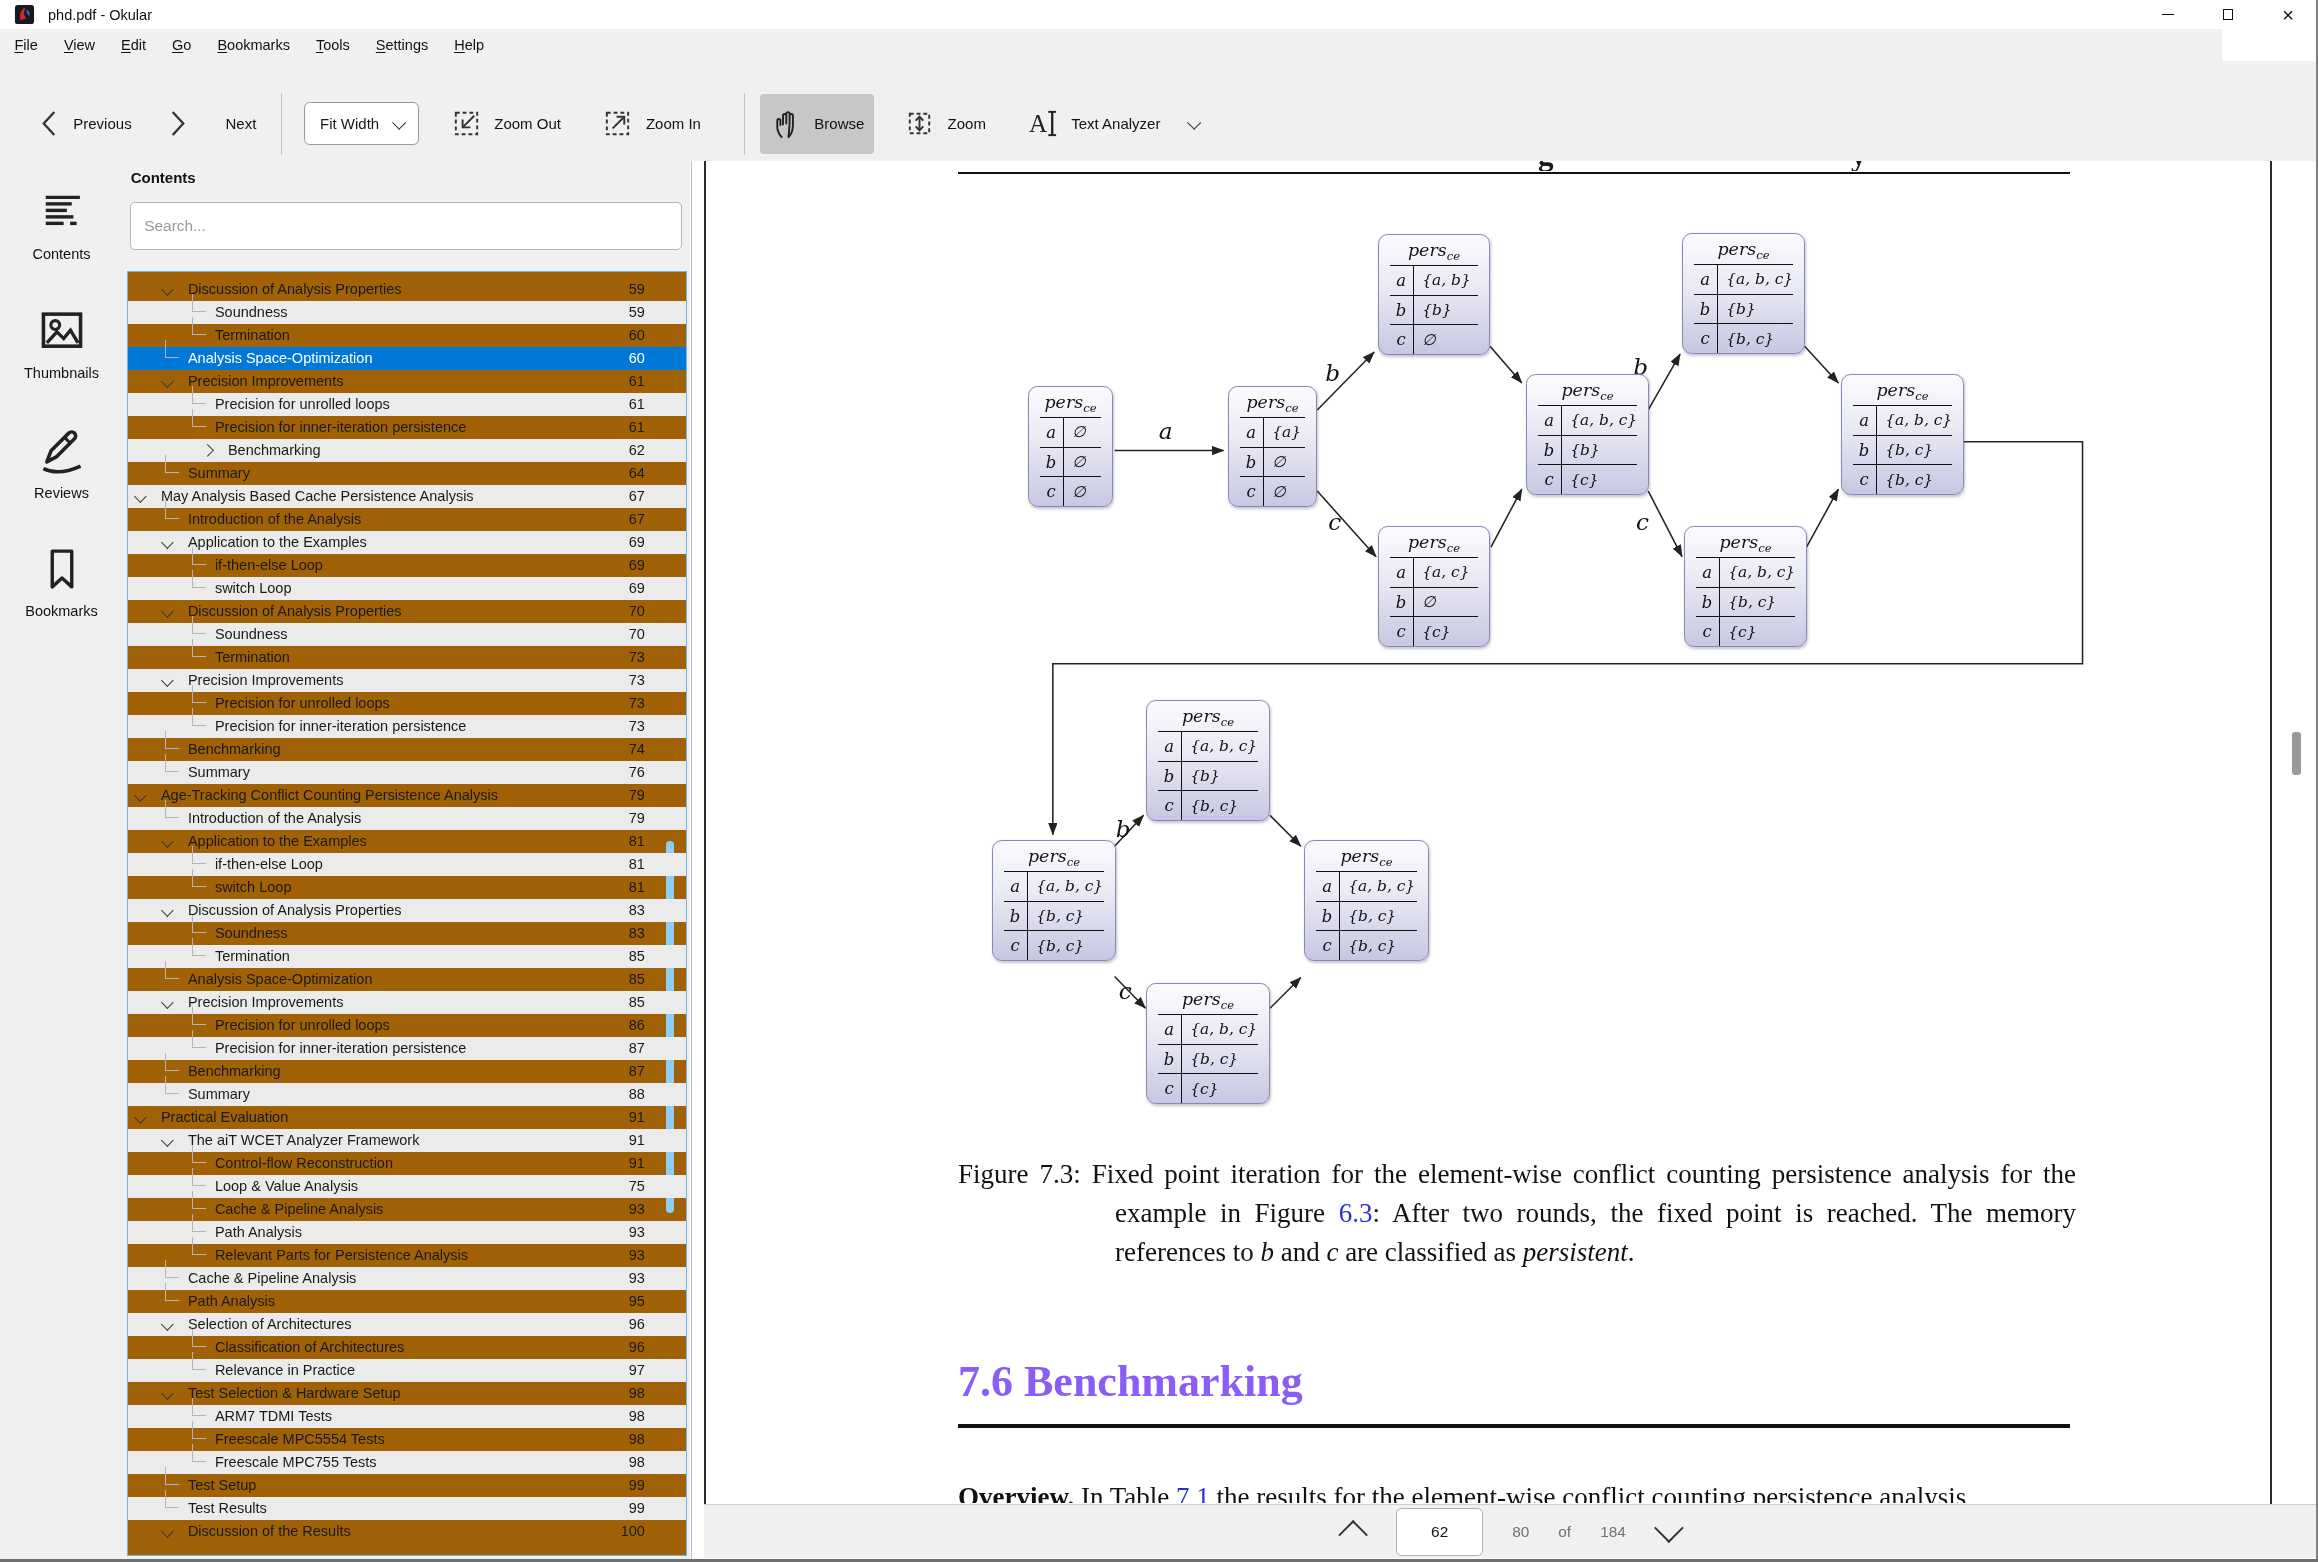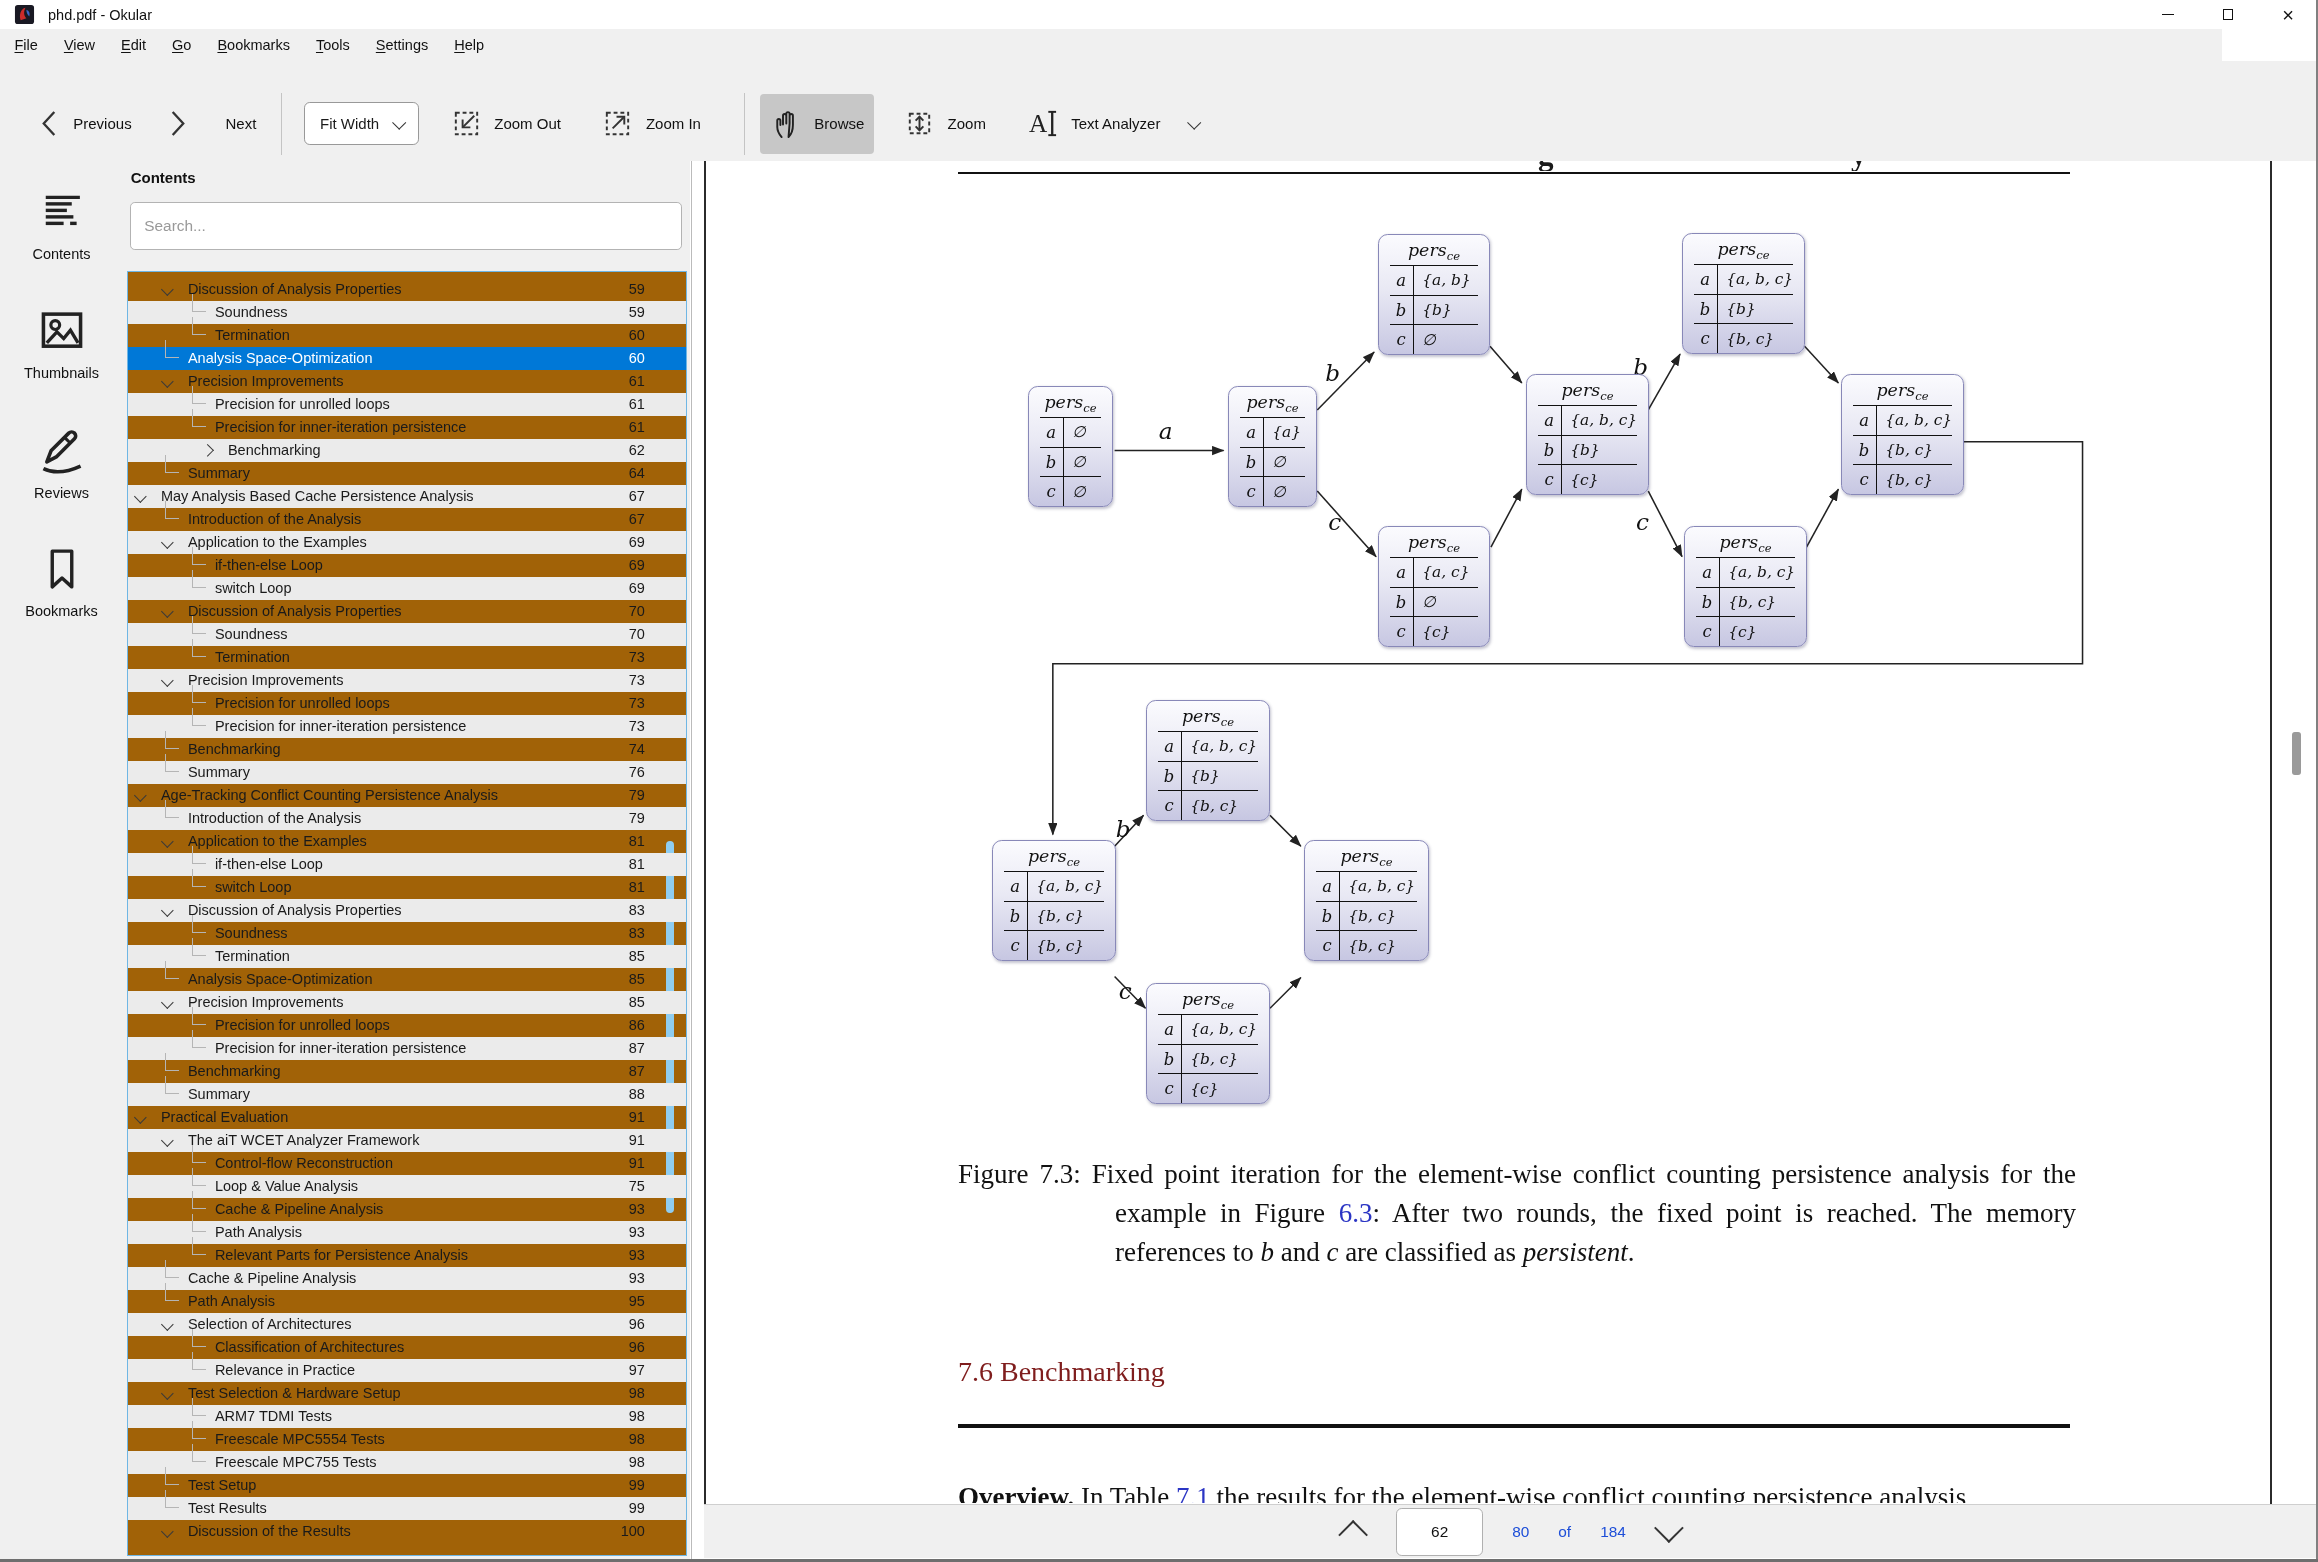--- a/index.html
+++ b/index.html
@@ -65,21 +65,21 @@
   .win-right-edge{position:absolute; right:0; top:0; width:1.9px; height:1562px; background:#808080;}
   .win-bottom-edge{position:absolute; left:0; bottom:0; width:2318px; height:2.9px; background:#6e6e6e;}
 
   
   .top-frag-wrap{position:absolute; left:0; top:0; width:1568px; height:9.7px; overflow:hidden;}
   .top-frag{position:absolute; top:-24px; font-family:"Liberation Serif",serif; font-size:31px; font-weight:bold;}
   .top-rule{position:absolute; left:252px; top:10.6px; width:1112px; height:2.9px; background:#111;}
   .fig-caption{position:absolute; left:252px; top:994px; width:1118px; font-family:"Liberation Serif",serif; font-size:27px; line-height:39px; text-align:justify; text-indent:-157px; padding-left:157px; color:#111;}
   .fig-caption .doclink, .partial-par .doclink{color:var(--link);}
   .fig-caption i, .partial-par i{font-style:italic;}
-  .sec-heading{position:absolute; left:252px; top:1195px; font-family:"Liberation Serif",serif; font-weight:normal; font-size:28px; color:#7f1d1d;}
+  .sec-heading{position:absolute; left:252px; top:1195px; font-family:"Liberation Serif",serif; font-weight:bold; font-size:44px; color:#8b5cf6;}
   .sec-rule{position:absolute; left:252px; top:1263px; width:1112px; height:3.9px; background:#111;}
   .partial-par{position:absolute; left:252px; top:1321px; width:1118px; height:21px; overflow:hidden; font-family:"Liberation Serif",serif; font-size:27px; color:#111;}
   .partial-par b{font-weight:bold;}
 
   
   .diagram-svg{position:absolute; left:0; top:0;}
   .pnode{position:absolute; border:1.9px solid var(--node_border); border-radius:9.7px;
          background:linear-gradient(180deg, var(--node_bg_top) 0%, #e9e9f4 45%, var(--node_bg_bottom) 100%);
          box-shadow:1px 1.9px 2.9px rgba(60,60,100,.30);
          font-family:"DejaVu Serif",serif; font-style:italic; color:#111;}
@@ -89,21 +89,21 @@
   .prow.last{border-bottom:none;}
   .pk{width:24px; text-align:center; border-right:1.3px solid #111; padding:4.8px 0; font-size:16.4px; flex:none;}
   .pv{padding:4.8px 0 4.8px 8.7px; font-size:15.4px; white-space:nowrap;}
   .elabel{font-family:"DejaVu Serif",serif; font-style:italic; font-size:24px; fill:#111;}
 
   
   .bottom-bar{position:absolute; left:704px; top:1504px; width:1614px; height:54px; background:var(--toolbar_bg); border-top:1px solid #cfcfcf; display:flex; align-items:center; justify-content:center; gap:29px;}
   .nav-chev-up{width:21px; height:21px; border-left:2.5px solid #333; border-top:2.5px solid #333; transform:rotate(45deg) translateY(4.8px);}
   .nav-chev-down{width:21px; height:21px; border-left:2.5px solid #333; border-top:2.5px solid #333; transform:rotate(225deg) translateY(4.8px);}
   .page-box{width:87px; height:48px; background:#fff; border:1.4px solid #b0b0b0; border-radius:5.8px; display:flex; align-items:center; justify-content:center; font-size:15.4px; color:#111;}
-  .bb-txt{font-size:15.4px; color:#1d4ed8;}
+  .bb-txt{font-size:15.4px; color:#737373;}
 </style>
 </head>
 <body>
 
 <div class="titlebar">
   <svg class="appicon" viewBox="0 0 22 22">
     <rect x="1" y="1" width="20" height="20" rx="3" fill="#191923"></rect>
     <path d="M7 17 C5 12 7 5 12 4 C10 8 10 12 13 15 Z" fill="#cc2b2b"></path>
     <path d="M13 6 C16 7 17 10 16 13 C14 11 13 9 13 6 Z" fill="#3a66c8"></path>
   </svg>

